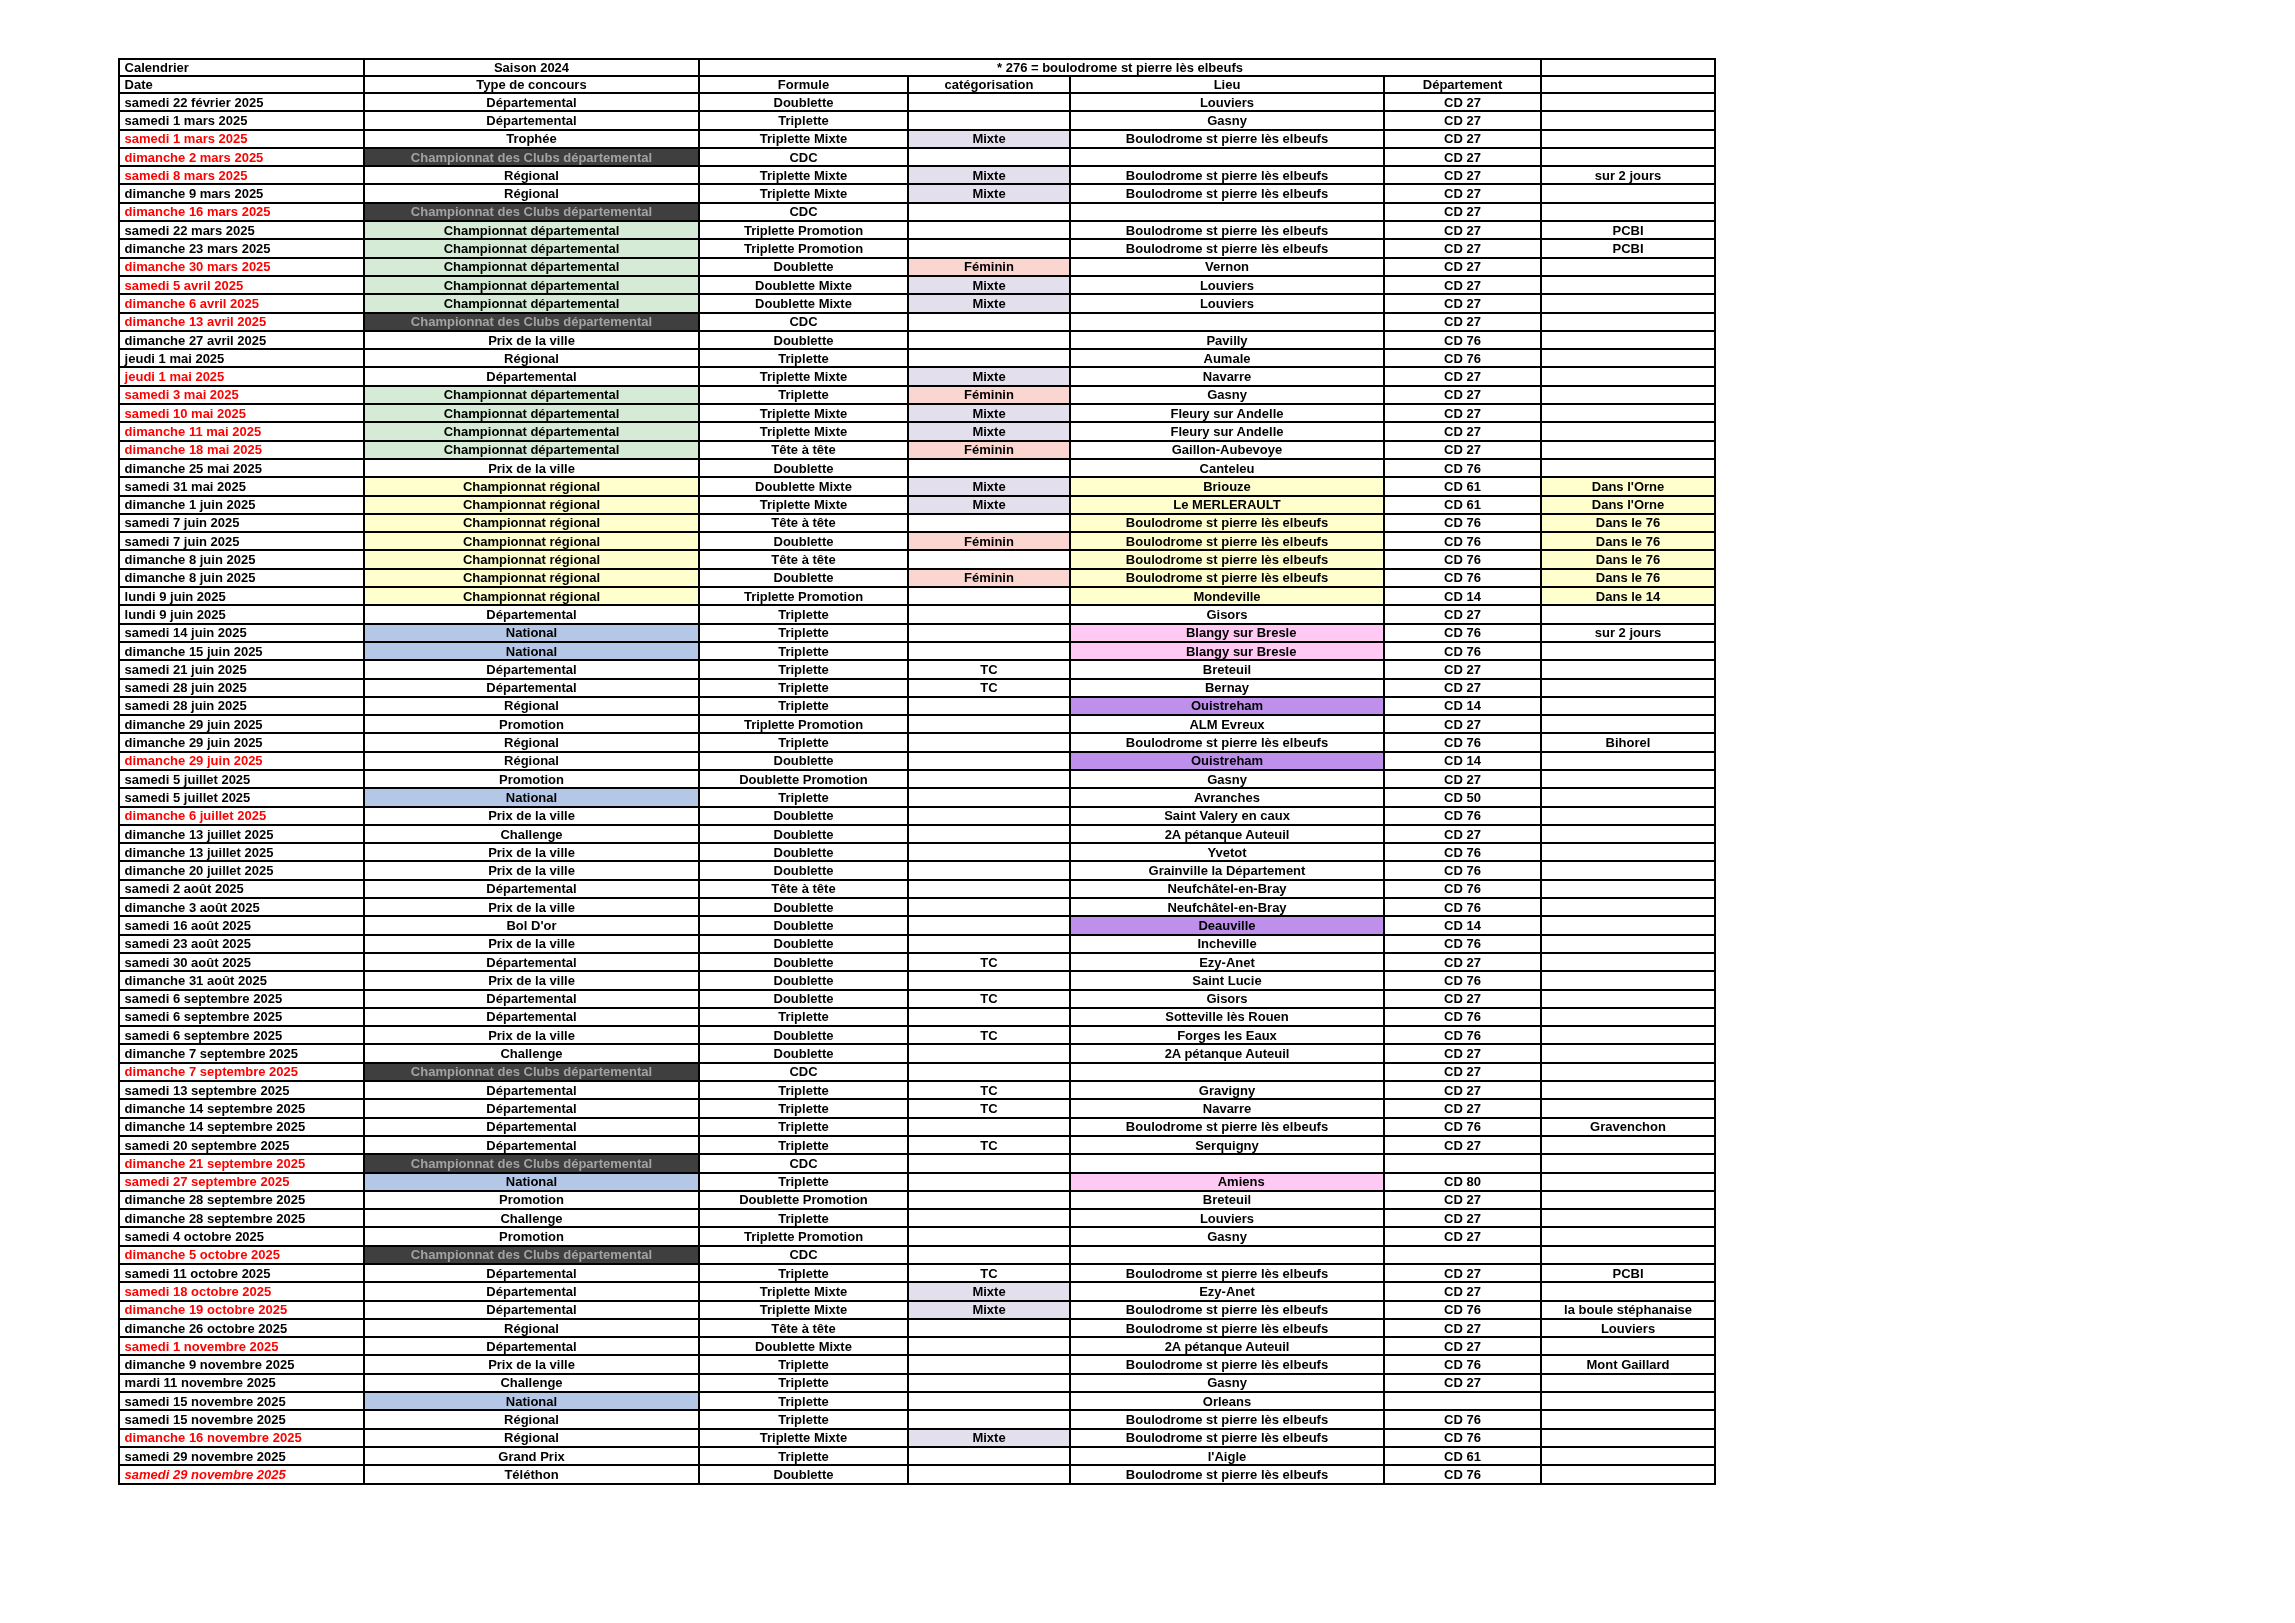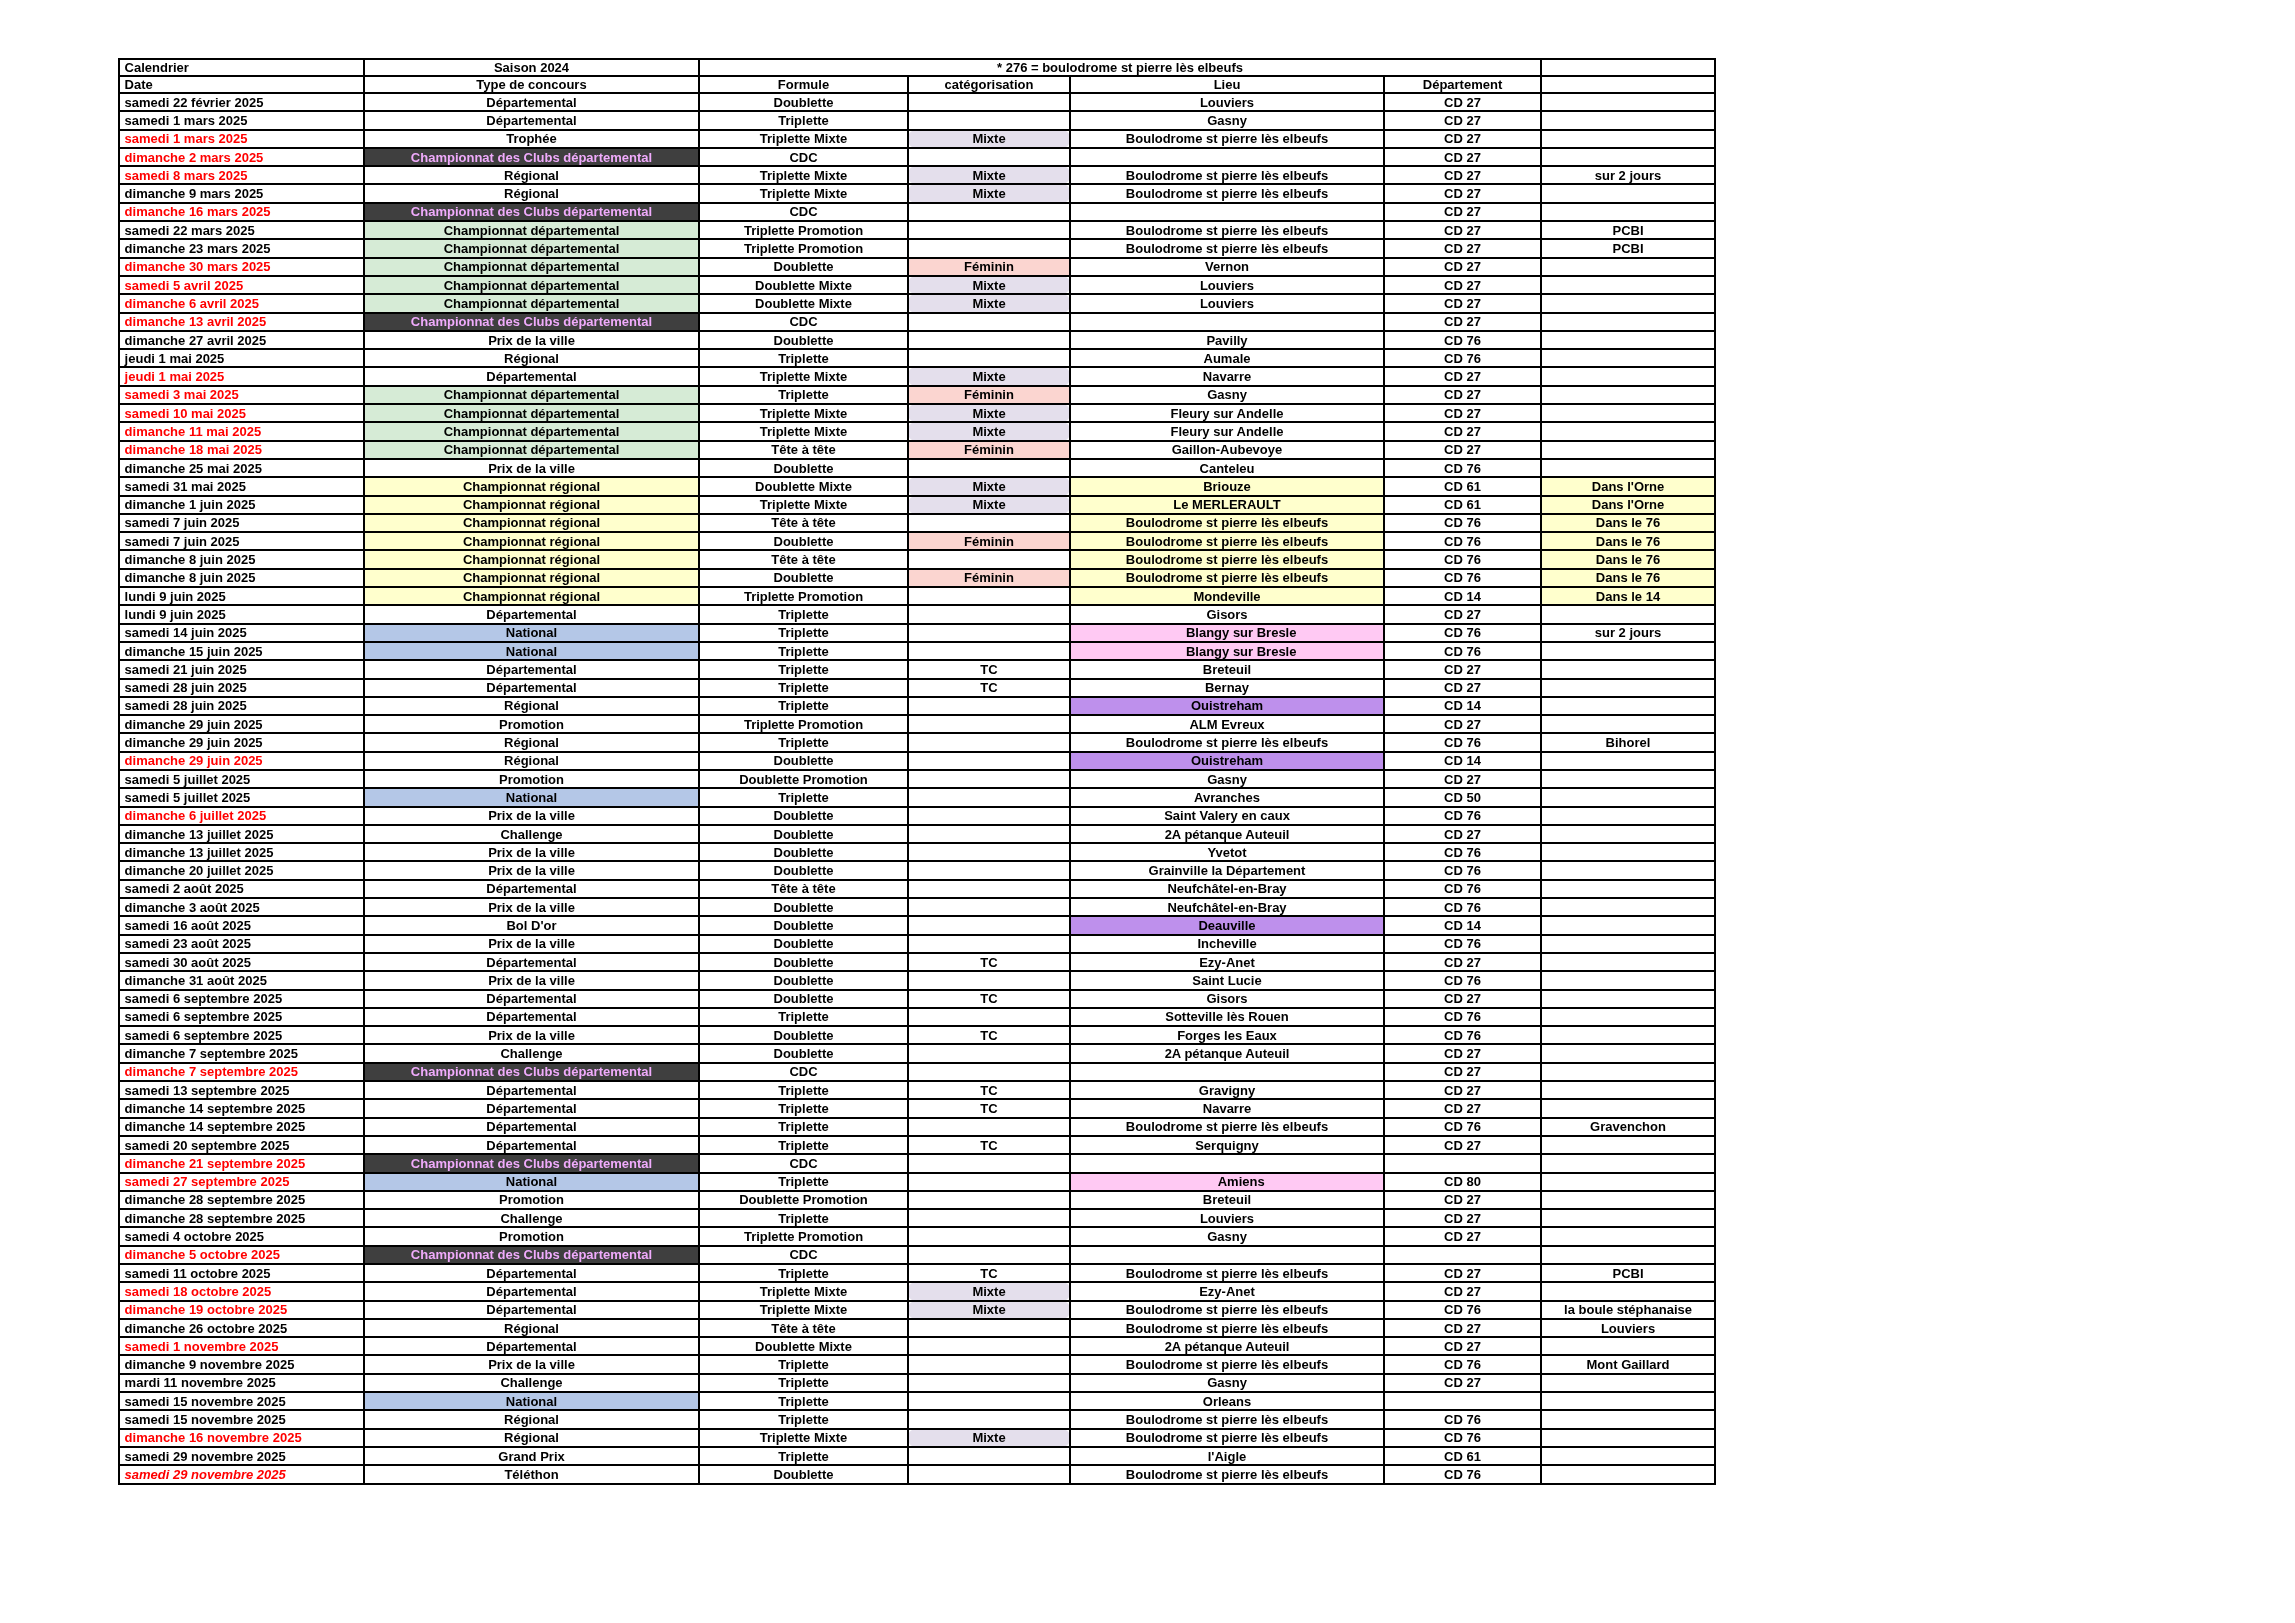--- a/index.html
+++ b/index.html
@@ -26,25 +26,25 @@
     height:14.4px;
     line-height:15px;
     overflow:hidden;
     white-space:nowrap;
   }
   thead tr{height:14px;}
   tbody tr{height:18.3px;}
   .t-left{text-align:left;padding-left:4.6px;}
   .red{color:var(--red,#FF0000);}
   .ital{font-style:italic;}
-  .bg-dark{background:var(--dark,#3F3F3F);color:#f0abfc;}
+  .bg-dark{background:var(--dark,#3F3F3F);color:#a3a3a3;}
   .bg-green{background:var(--green,#D6EBD6);}
   .bg-yellow{background:var(--yellow,#FFFFCD);}
   .bg-blue{background:var(--blue,#B4C7E7);margin-top:28px;}
-  .bg-mixte{background:var(--lilac,#E4DFEC);border-radius:8px;}
+  .bg-mixte{background:var(--lilac,#E4DFEC);}
   .bg-feminin{background:var(--fem,#FBD5D0);}
   .bg-pink{background:var(--pinklieu,#FFC9F3);padding-left:31px;}
   .bg-purple{background:var(--purplelieu,#BE90EC);}
 </style>
 </head>
 <body>
 
 <div class="sheet">
   <table>
     <colgroup>

